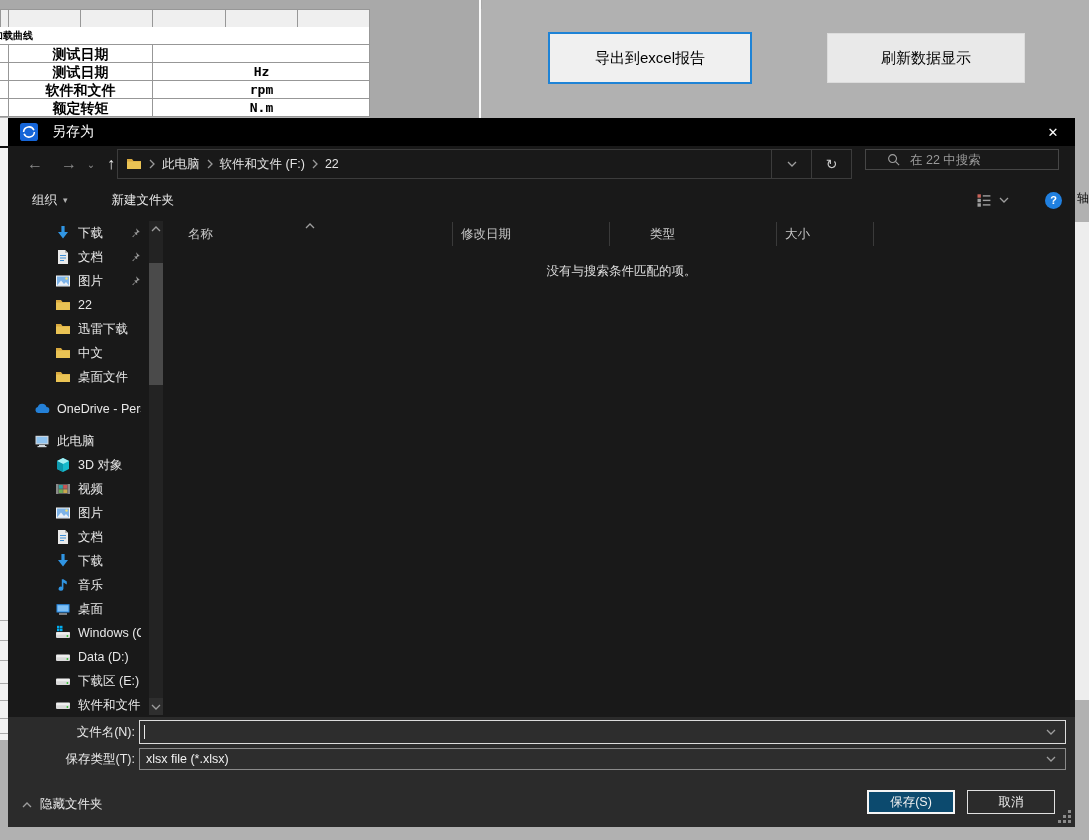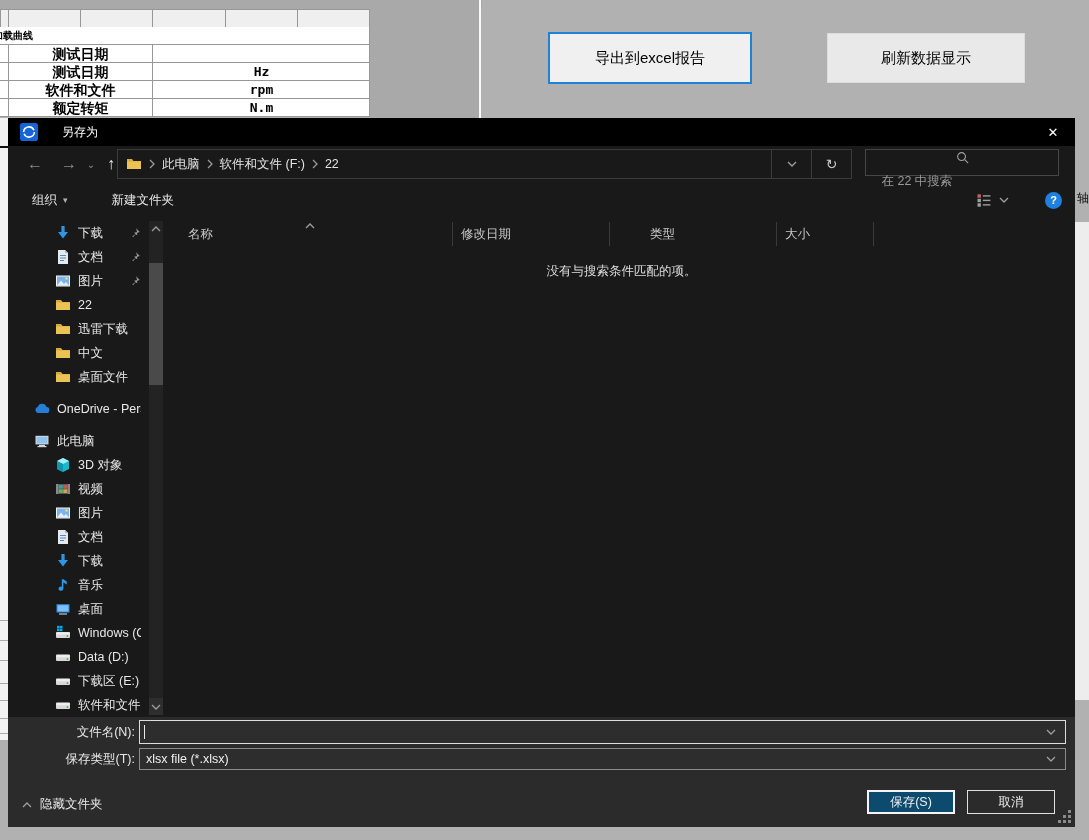--- a/index.html
+++ b/index.html
@@ -26,37 +26,37 @@
   .right-frag{left:1073px;top:190px;width:16px;height:16px;font-size:12px;color:#111;display:flex;align-items:center;gap:2px;white-space:nowrap;}
   .axis-dash{display:inline-block;width:5px;height:2px;background:#8f8f2e;}
   .right-strip{left:1075px;top:222px;width:14px;height:478px;background:#ededed;}
   .left-strip{left:0;top:118px;width:8px;height:622px;background:#f2f2f2;}
   .left-strip i{position:absolute;left:0;width:8px;height:1px;background:#aaa;display:block;}
   .left-strip i.b{height:2px;background:#111;}
 
   
   .dialog{left:8px;top:118px;width:1067px;height:709px;background:#191919;color:#e8e8e8;font-size:12.5px;}
   .dlg-titlebar{position:absolute;left:0;top:0;right:0;height:28px;background:#000;display:flex;align-items:center;padding-left:12px;}
-  .dlg-title{margin-left:24px;font-size:12px;color:#fff;}
+  .dlg-title{margin-left:14px;font-size:14px;color:#fff;}
   .dlg-close{position:absolute;right:0;top:0;width:44px;height:28px;color:#fff;font-size:13px;display:flex;align-items:center;justify-content:center;cursor:pointer;}
   
   .navbar{position:absolute;left:0;top:28px;right:0;height:36px;}
   .nav-glyph{position:absolute;top:0;height:36px;display:flex;align-items:center;justify-content:center;font-size:16px;color:#8a8a8a;cursor:pointer;}
   .nav-back{left:14px;width:26px;}
   .nav-fwd{left:48px;width:26px;}
   .nav-drop{left:76px;width:14px;font-size:10px;}
   .nav-up{left:90px;width:26px;color:#e8e8e8;}
   .addr-box{position:absolute;left:109px;top:3px;width:735px;height:30px;border:1px solid #3c3c3c;display:flex;align-items:center;}
   .bc-folder{margin-left:8px;}
   .bc-sep{margin:0 7px;}
   .crumb{color:#e4e4e4;cursor:pointer;white-space:nowrap;}
   .addr-right{margin-left:auto;height:100%;display:flex;align-items:stretch;}
   .addr-btn{width:40px;display:flex;align-items:center;justify-content:center;border-left:1px solid #3c3c3c;color:#c8c8c8;cursor:pointer;}
   .refresh-glyph{font-size:14px;}
-  .search-box{position:absolute;left:857px;top:3px;width:194px;height:27px;border:1px solid #464646;display:flex;align-items:center;padding:0 20px;gap:9px;flex-direction:column;}
+  .search-box{position:absolute;left:857px;top:3px;width:194px;height:21px;border:1px solid #464646;display:flex;align-items:center;padding:0 20px;gap:9px;}
   .search-box input{flex:1;background:transparent;border:none;outline:none;color:#cccccc;font-size:12.5px;font-family:inherit;min-width:0;}
   .search-box input::placeholder{color:#9a9a9a;}
   
   .toolbar{position:absolute;left:0;top:64px;right:0;height:36px;display:flex;align-items:center;}
   .tb-organize{margin-left:24px;display:flex;align-items:center;gap:6px;cursor:pointer;color:#e8e8e8;}
   .tb-caret{font-size:9px;color:#b0b0b0;}
   .tb-newfolder{margin-left:44px;cursor:pointer;color:#e8e8e8;}
   .tb-right{position:absolute;right:13px;top:0;height:36px;display:flex;align-items:center;}
   .tb-view{display:flex;align-items:center;gap:7px;cursor:pointer;}
   .tb-help{margin-left:36px;width:17px;height:17px;border-radius:50%;background:#2080e0;color:#fff;font-size:11px;font-weight:bold;display:flex;align-items:center;justify-content:center;cursor:pointer;}

